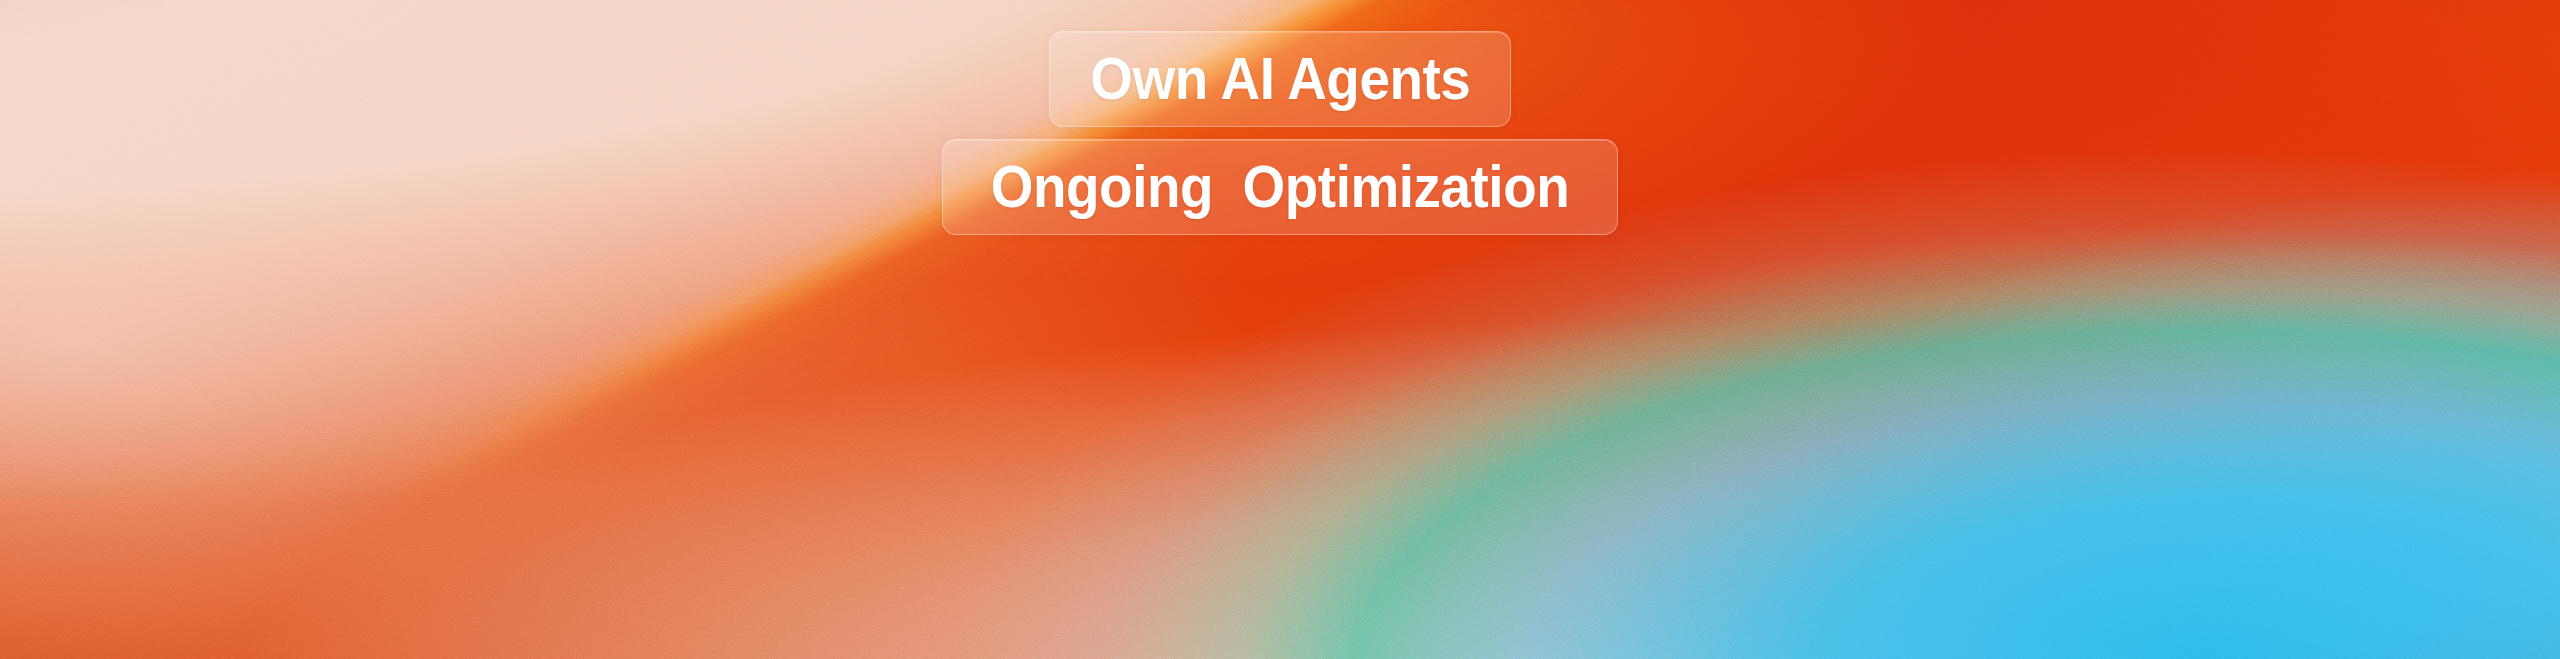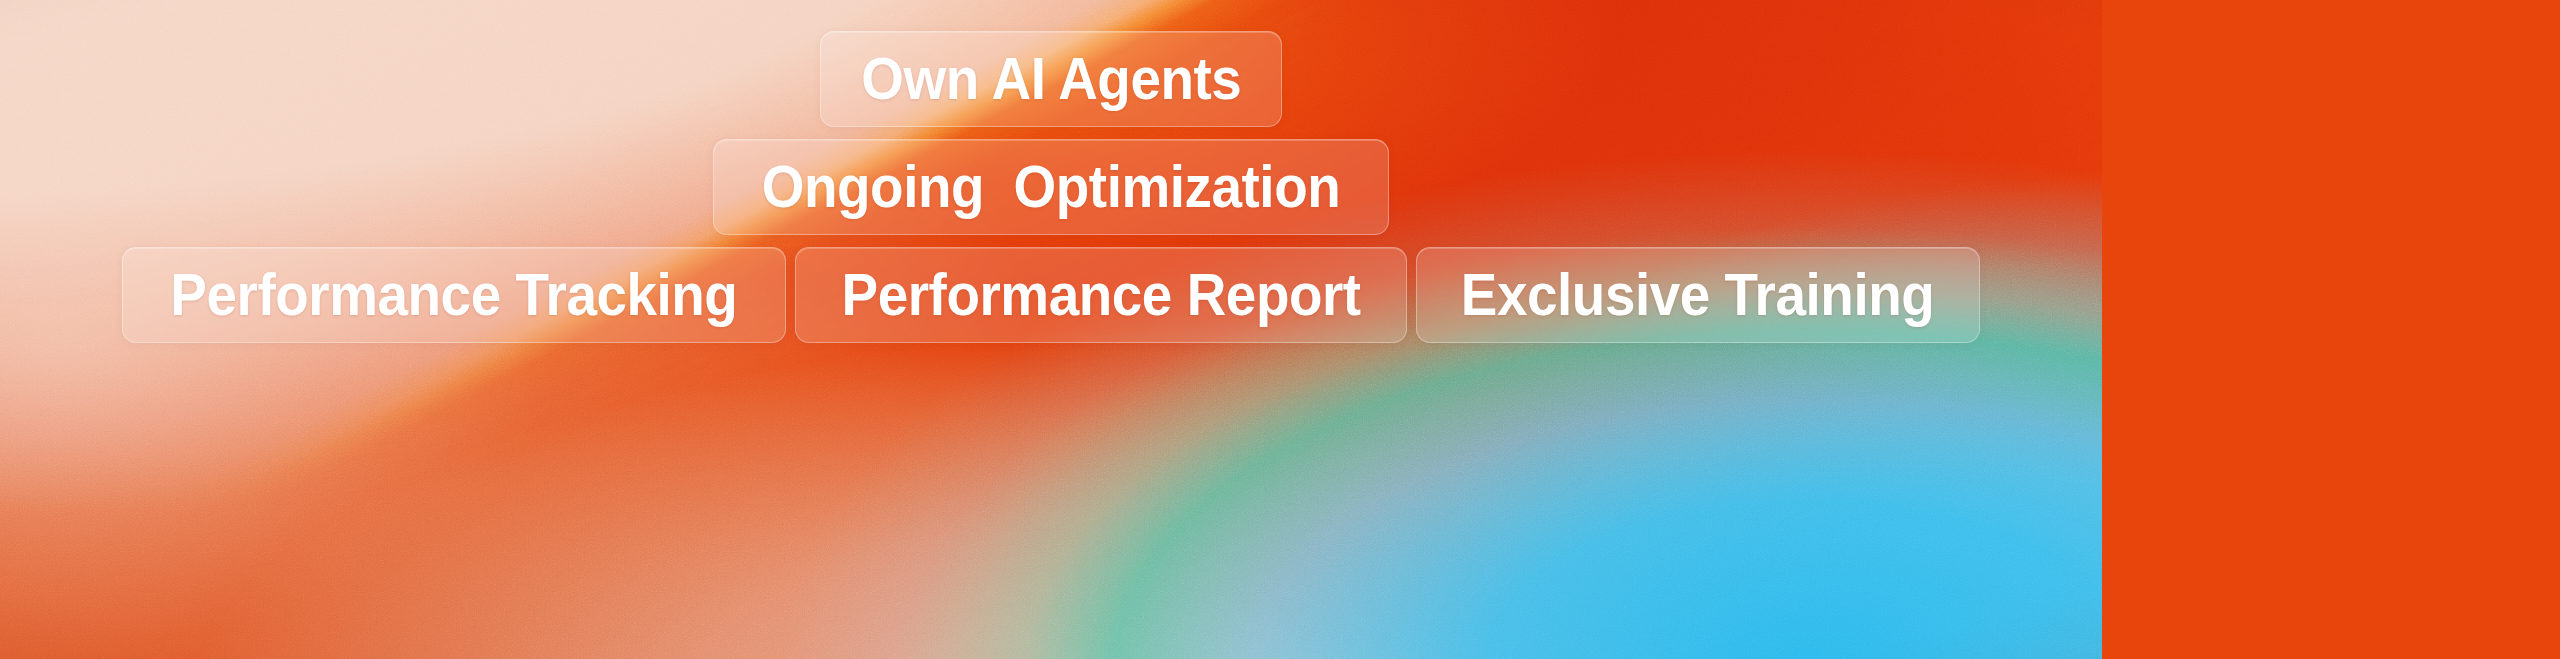--- a/index.html
+++ b/index.html
@@ -6,21 +6,21 @@
   * { margin:0; padding:0; box-sizing:border-box; }
   html, body {
     width:2560px; height:659px;
     overflow:hidden;
     background:#E8450C;
     font-family:"Liberation Sans", sans-serif;
   }
 
   #banner {
     position:relative;
-    width:2102px; height:659px;
+    width:2560px; height:659px;
     overflow:hidden;
     isolation:isolate;
   }
 
   
   .bg-layer { position:absolute; inset:0; pointer-events:none; }
 
   
   .bg-base {
     background:
@@ -176,26 +176,15 @@
       <div class="pill-row">
         <div class="pill">
           <span class="pill-label">Own AI Agents</span>
         </div>
       </div>
       <div class="pill-row">
         <div class="pill">
           <span class="pill-label">Ongoing  Optimization</span>
         </div>
       </div>
-      <div class="pill-row">
-        <div class="pill">
-          <span class="pill-label">Performance Tracking</span>
-        </div>
-        <div class="pill">
-          <span class="pill-label">Performance Report</span>
-        </div>
-        <div class="pill">
-          <span class="pill-label">Exclusive Training</span>
-        </div>
-      </div>
     </div>
 
 </div>
 
 </body></html>

